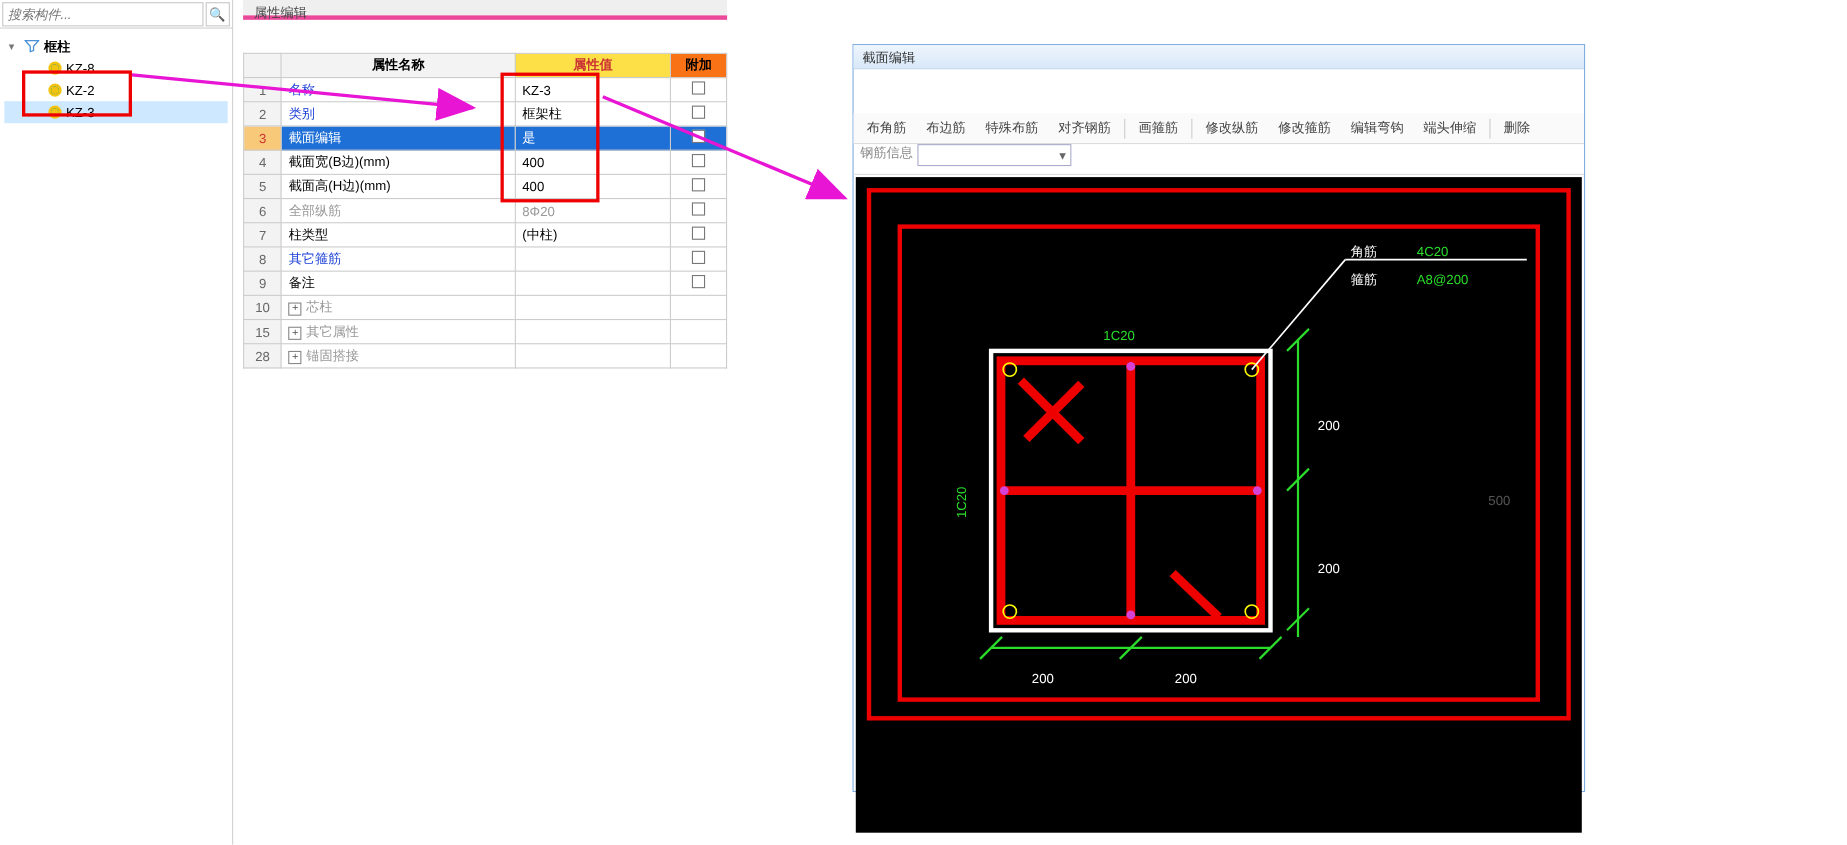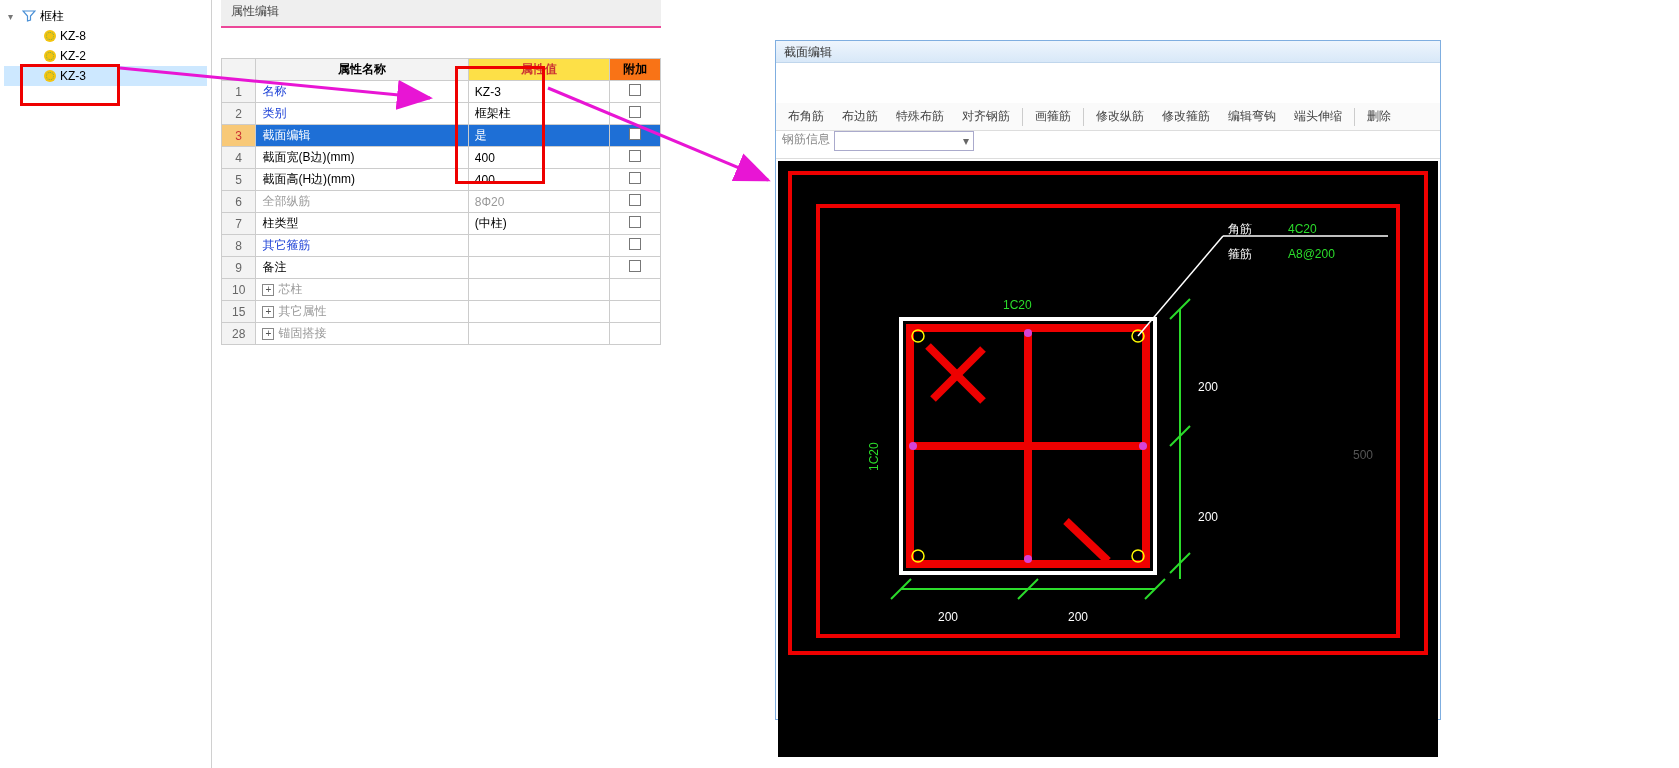--- a/index.html
+++ b/index.html
@@ -15,21 +15,21 @@
   .tree-row.indent1 { padding-left: 40px; }
   .tree-caret { width:10px; color:#777; font-size:10px; }
   .tree-filter { display:inline-block; width:14px; height:14px; margin:0 4px; }
   .tree-gear { display:inline-block; width:12px;height:12px;background:#f3c40f;border-radius:50%;margin-right:4px;position:relative;}
   .tree-gear::before{content:"";position:absolute;inset:2px;border:1px dotted #7a5;border-radius:50%;}
   .tree-sel { background:#cde8ff; }
   .red-box1 { position:absolute; left:20px; top:64px; width:100px; height:42px; border:3px solid #e00; pointer-events:none;}
 
   
   .prop-panel { position:absolute; left:221px; top:0; width:440px; }
-  .prop-title { height:28px; line-height:22px; padding-left:10px; background:#efefef; border-bottom:2px solid #ec4899; color:#444;}
+  .prop-title { height:18px; line-height:22px; padding-left:10px; background:#efefef; border-bottom:4px solid #ec4899; color:#444;}
   .prop-table { width:100%; border-collapse:collapse;margin-top:30px; }
   .prop-table th, .prop-table td { border:1px solid #ccc; height:22px; padding:0 6px; text-align:left; }
   .prop-table th.rownum, .prop-table td.rownum { width:34px; text-align:center; background:#f3f3f3; color:#666;}
   .prop-table th.name { width:210px; background:#f3f3f3; text-align:center;}
   .prop-table th.val  { width:140px; background:#fde047; color:#c33; text-align:center;}
   .prop-table th.extra{ width:50px; background:#f97316; text-align:center;}
   .prop-table td.name.link { color:#1a3fd6; }
   .prop-table td.name.gray { color:#999; }
   .prop-table td.extra { text-align:center; }
   .prop-table tr.selrow td { background:#1e6fd6; color:#fff; }
@@ -52,27 +52,33 @@
   .combo{width:140px;height:20px;border:1px solid #aac;background:#fff;position:relative;}
   .combo::after{content:"▾";position:absolute;right:4px;top:2px;color:#666;}
   .canvas-wrap{position:relative; width:660px; height:596px; background:#000; margin:2px;}
   .red-frame-outer{position:absolute;left:10px;top:10px;width:640px;height:484px;border:4px solid #e00;}
   .cad-area{position:absolute; left:0;top:0;right:0;bottom:0;}
 </style>
 </head>
 <body>
 
 <div class="sidebar">
+  <div class="search-row">
+    <input class="search-in" placeholder="搜索构件..." style="">
+    <div class="search-btn">
+        <span>🔍</span>
+      </div>
+  </div>
   <div class="tree">
     <div class="tree-row">
       <span class="tree-caret">▾</span>
       <svg class="tree-filter" viewBox="0 0 14 14">
           <path d="M1 2h12l-4.5 5v4l-3 1v-5z" fill="none" stroke="#4a90d6" stroke-width="1.2"></path>
         </svg>
-      <span style="font-weight:normal;">框柱</span>
+      <span style="font-weight:bold;">框柱</span>
     </div>
     <div class="tree-row indent1">
       <span class="tree-gear"></span>
       <span>KZ-8</span>
     </div>
     <div class="tree-row indent1">
       <span class="tree-gear"></span>
       <span>KZ-2</span>
     </div>
     <div class="tree-row indent1 tree-sel">

